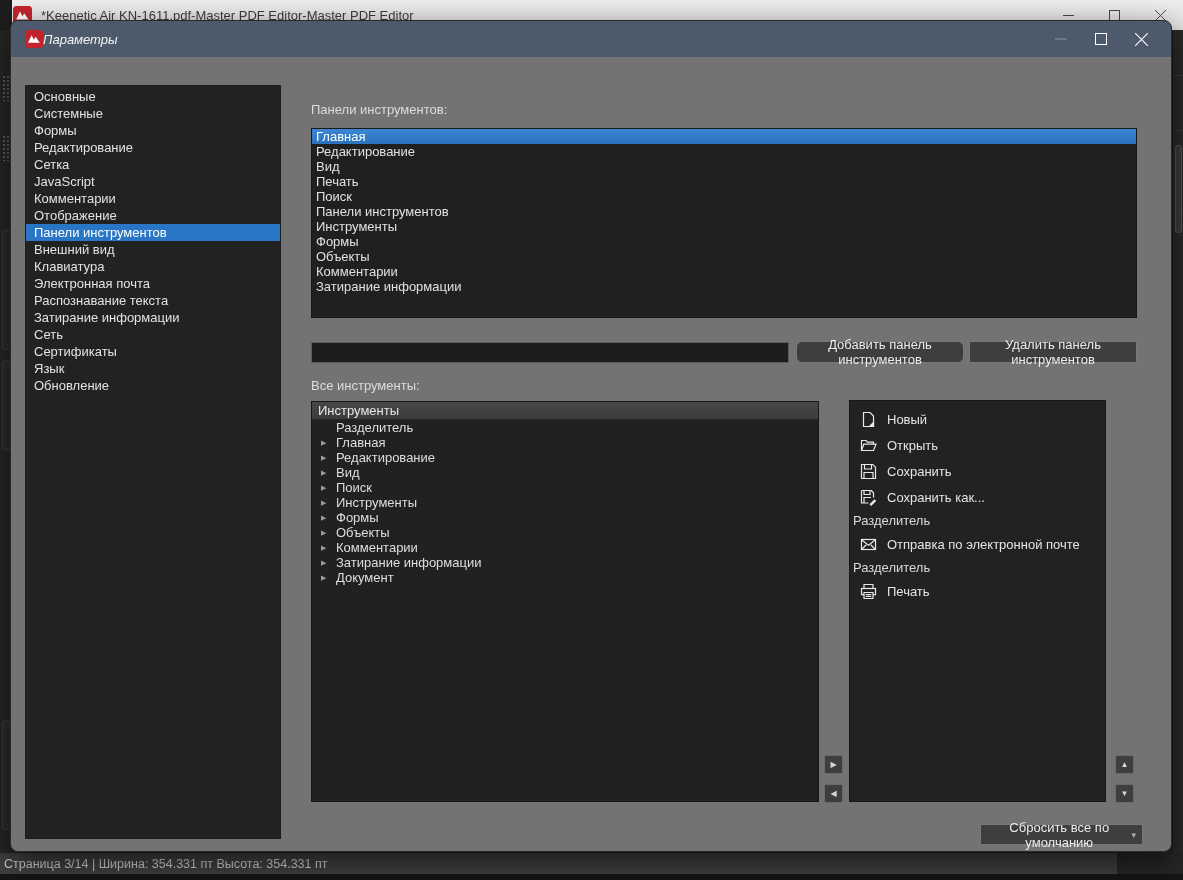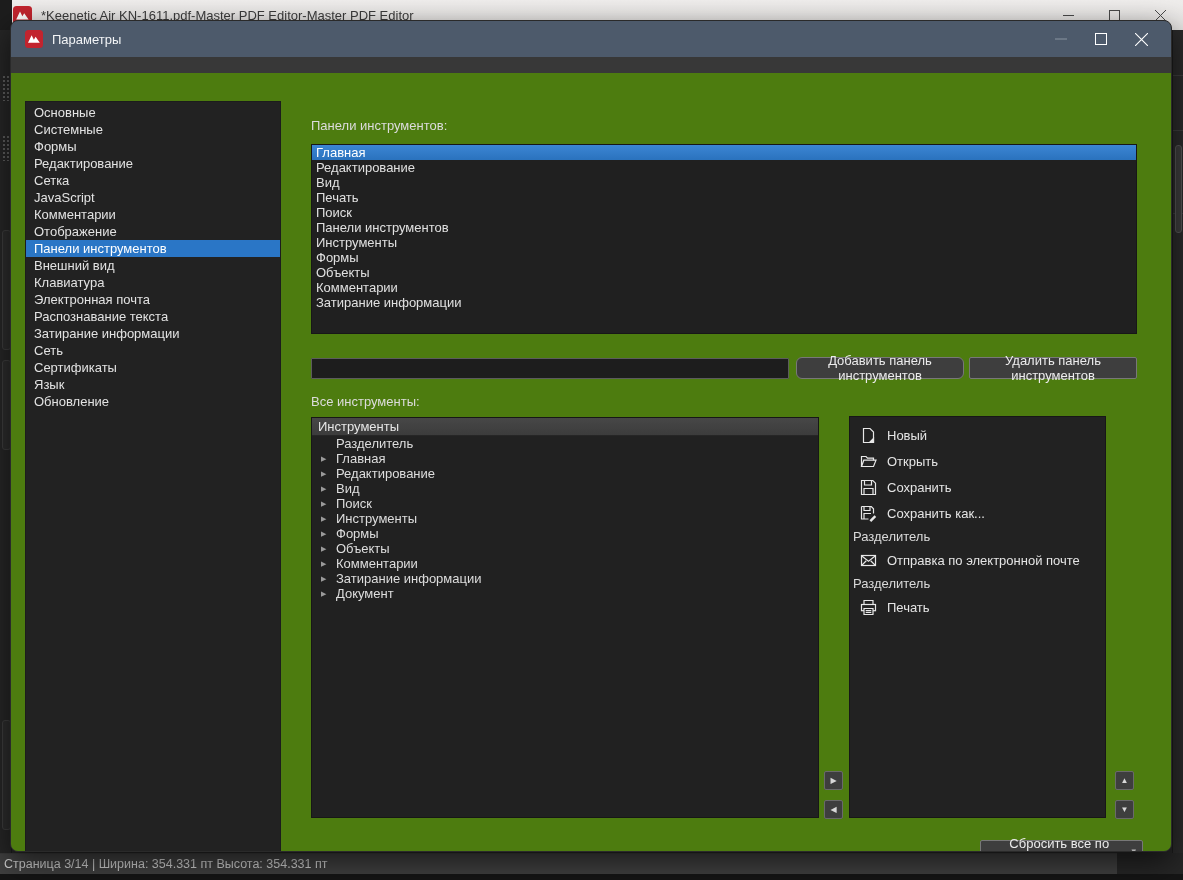--- a/index.html
+++ b/index.html
@@ -27,25 +27,25 @@
     border-top:1px solid #3a3a3a;display:flex;align-items:center;}
   .status-text{margin-left:4px;font-size:12.5px;color:#cfcfcf;white-space:nowrap;}
   .bottom-strip{position:absolute;left:0;top:874px;width:1183px;height:6px;background:#151515;}
 
   
   .dialog{position:absolute;left:10px;top:20px;width:1162px;height:832px;border-radius:8px;
     overflow:hidden;background:#383838;box-shadow:0 10px 30px rgba(0,0,0,.6);border:1px solid #2a2a2a;}
   .dlg-titlebar{position:absolute;left:0;top:0;width:100%;height:36px;background:#4d5a6b;
     display:flex;align-items:center;}
   .dlg-logo{width:18px;height:18px;margin-left:14px;flex:0 0 auto;}
-  .dlg-title{margin-left:9px;font-size:13px;color:#f2f4f6;}
+  .dlg-title{font-size:13px;color:#f2f4f6;font-style:italic;}
   .dlg-controls{position:absolute;right:10px;top:0;height:36px;display:flex;}
   .dlg-btn{width:40px;height:36px;display:flex;align-items:center;justify-content:center;color:#fff;}
   .dlg-btn.dim{color:#8b95a2;}
-  .dlg-body{position:absolute;left:0;top:52px;width:100%;height:796px;background:#4d7c0f;}
+  .dlg-body{position:absolute;left:0;top:36px;width:100%;height:796px;background:#737373;}
 
   
   .side-list{position:absolute;left:14px;top:28px;width:256px;height:754px;background:#222222;
     border:1px solid #1c1c1c;padding-top:2px;overflow:hidden;}
   .side-item{height:17px;line-height:17px;padding-left:8px;font-size:13px;color:#e2e2e2;white-space:nowrap;}
   .side-item.selected{background:#2a76c6;color:#ffffff;}
 
   
   .sec-label{position:absolute;font-size:13px;color:#dcdcdc;white-space:nowrap;}
 

